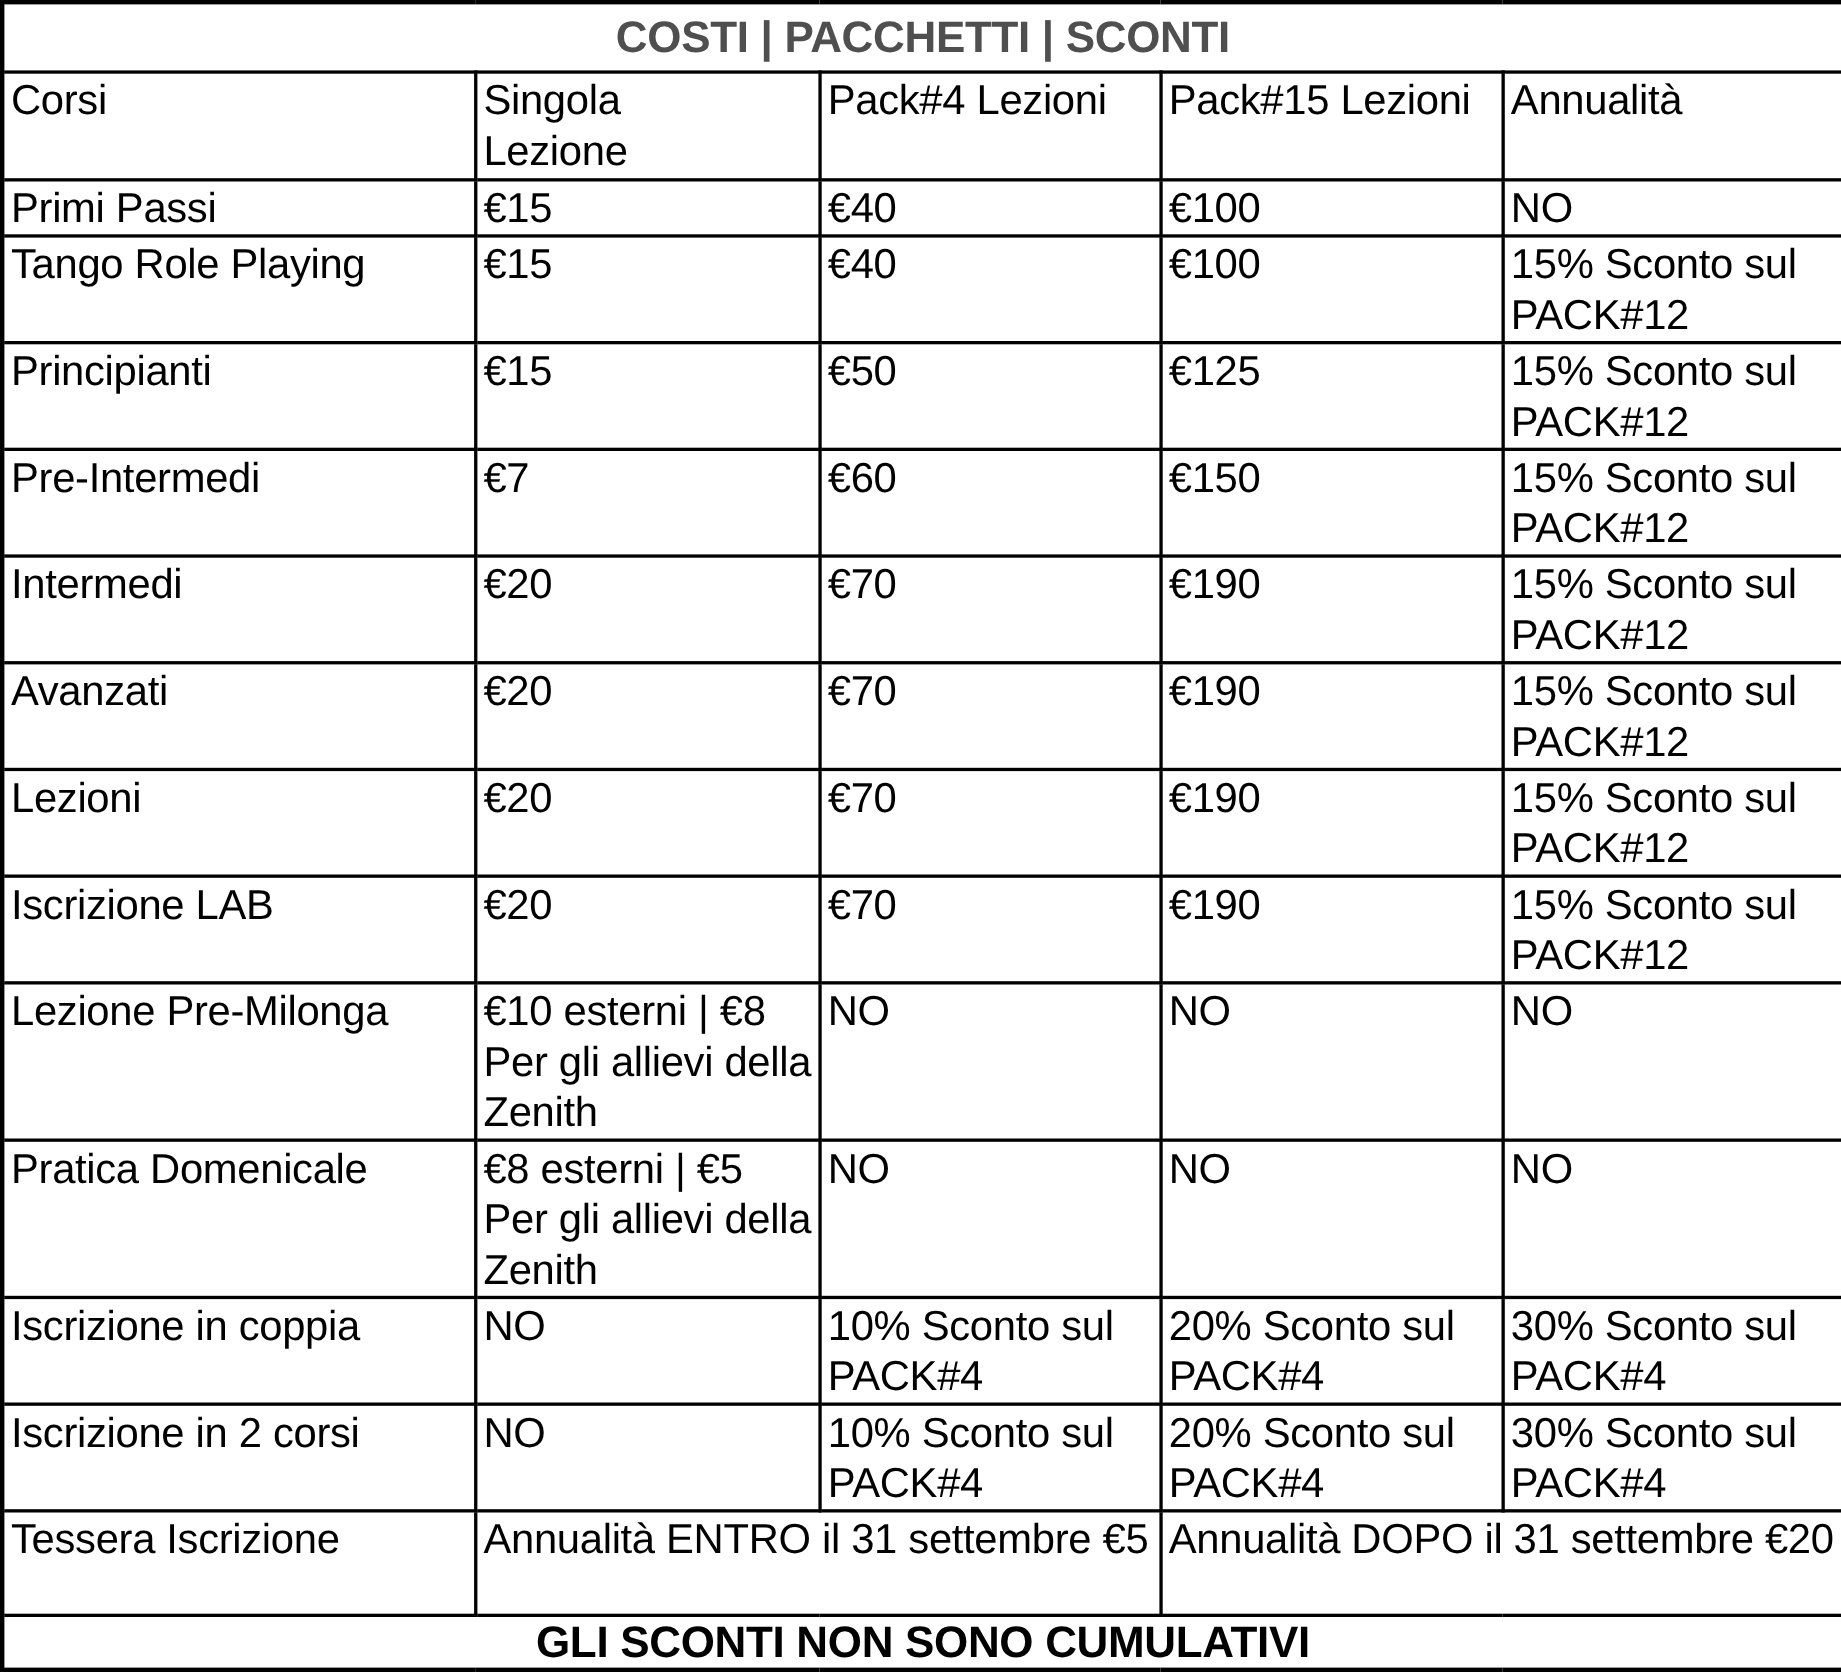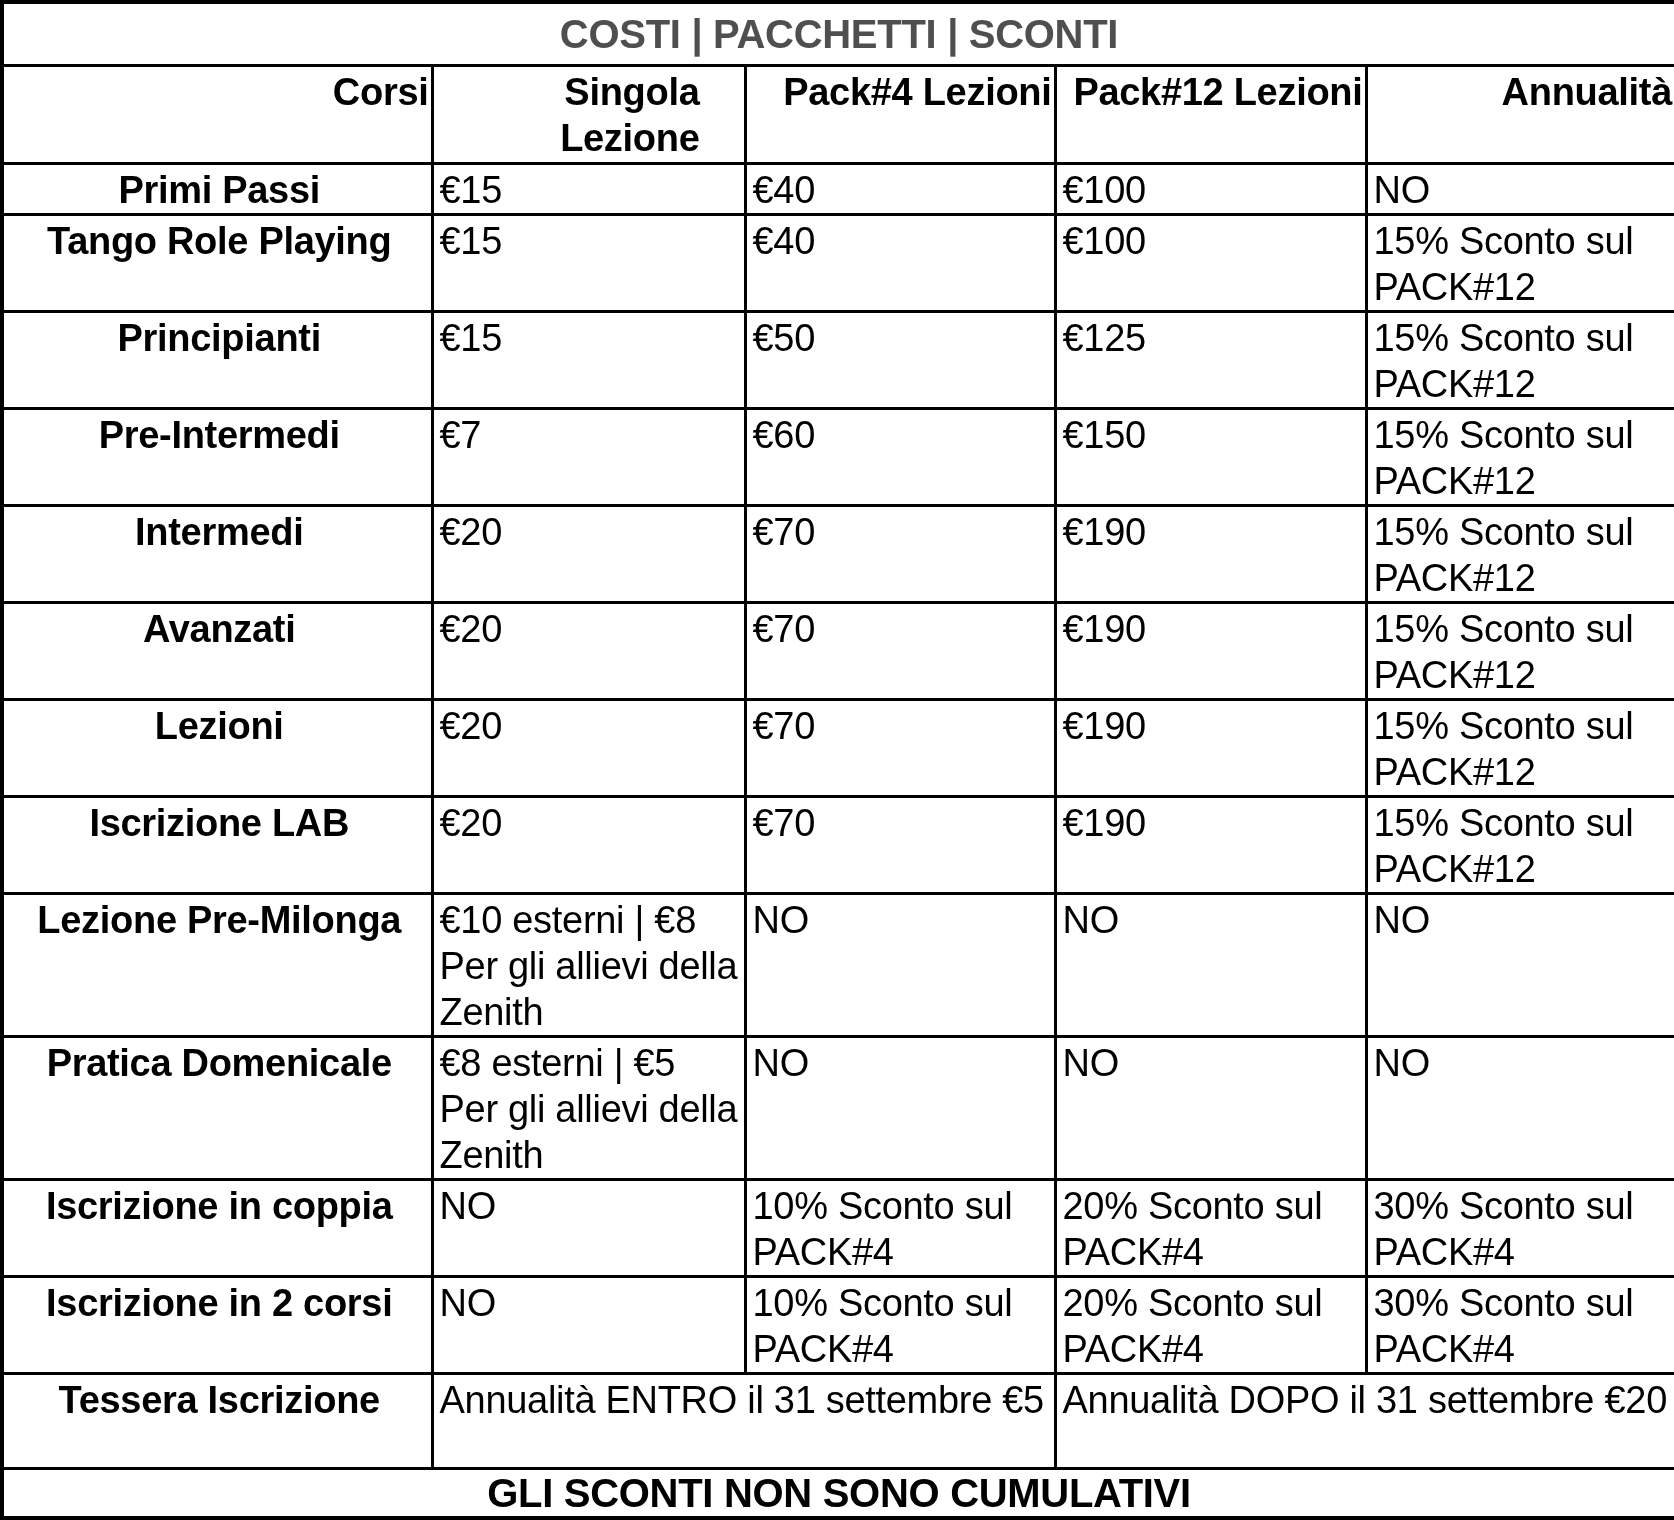--- a/index.html
+++ b/index.html
@@ -47,30 +47,28 @@
   tr.title-row td{
     height:60px;
     text-align:center;
     vertical-align:middle;
     font-weight:bold;
     font-size:40px;
     color:var(--title-text);
     padding:0;
   }
   tr.header-row th{
-    font-weight:bold;
+    font-weight:normal;
     height:93px;
-    text-align:right;
   }
   tr.header-row th.hdr-singola{
     padding-right:44px; 
   }
   td.row-label{
-    font-weight:bold;
-    text-align:center;
+    font-weight:normal;
   }
   tr.row-single td{height:41px;}
   tr.row-std td{height:91px;}
   tr.row-tall1 td{height:137px;}
   tr.row-tall2 td{height:135px;}
   tr.row-tessera td{height:90px;}
   tr.footer-row td{
     height:42px;
     text-align:center;
     vertical-align:middle;
@@ -94,21 +92,21 @@
 
     <tbody>
         <tr class="title-row">
       <td colspan="5">COSTI | PACCHETTI | SCONTI</td>
     </tr>
 
     <tr class="header-row">
       <th>Corsi</th>
       <th class="hdr-singola">Singola Lezione</th>
       <th>Pack#4 Lezioni</th>
-      <th>Pack#12 Lezioni</th>
+      <th>Pack#15 Lezioni</th>
       <th>Annualità</th>
     </tr>
 
     <tr class="row-single">
       <td class="row-label">Primi Passi</td>
       <td>€15</td>
       <td>€40</td>
       <td>€100</td>
       <td>NO</td>
     </tr>

